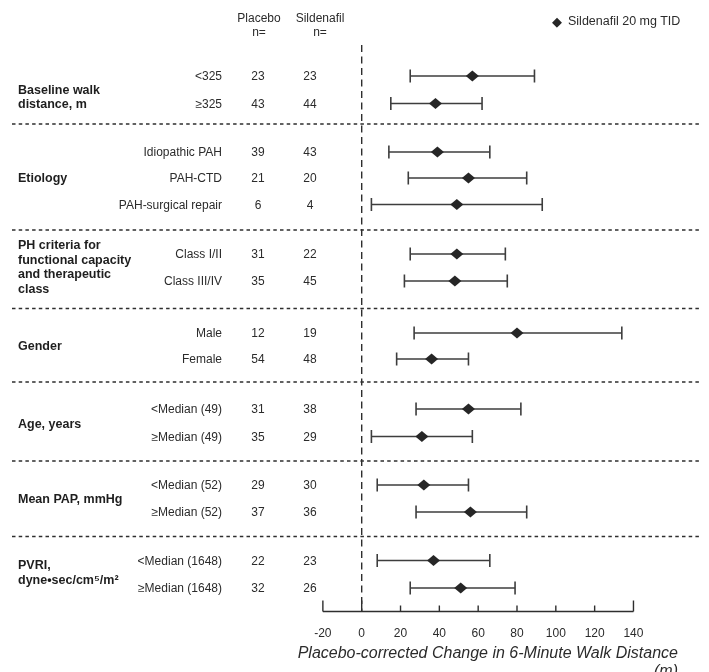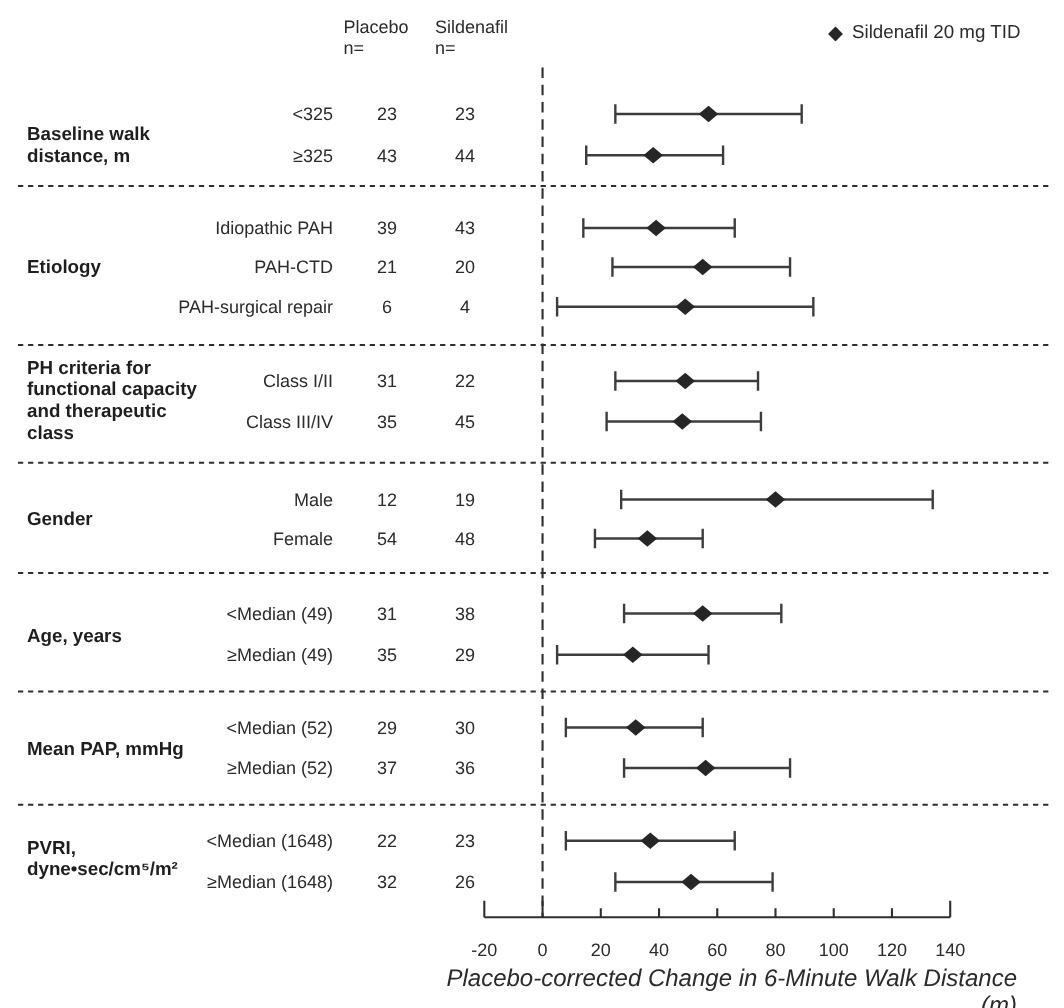--- a/index.html
+++ b/index.html
@@ -9,21 +9,21 @@
   }
   svg{position:absolute;left:0;top:0;}
   svg text{font-family:"Liberation Sans", sans-serif;font-size:12px;fill:#2b2b2b;}
   svg text.glabel{font-weight:bold;font-size:12.5px;fill:#1e1e1e;}
   svg line.ci{stroke:#3d3d3d;stroke-width:1.6;}
   svg line.sep{stroke:#2e2e2e;stroke-width:1.3;}
   svg line.ref{stroke:#2e2e2e;stroke-width:1.4;}
   svg line.axis{stroke:#2e2e2e;stroke-width:1.4;}
   svg polygon{fill:#262626;}
   .colhead{
-    position:absolute;top:12px;width:60px;
+    position:absolute;top:12px;width:60px;text-align:center;
     font-size:12px;line-height:13.5px;color:#2b2b2b;
   }
   .legend{
     position:absolute;left:552px;top:14px;display:flex;align-items:center;gap:6px;
     font-size:12.5px;color:#2b2b2b;white-space:nowrap;
   }
   .legend .diamond{font-size:13px;color:#262626;line-height:1;}
   .axis-label{
     position:absolute;left:278px;top:644px;width:400px;text-align:right;
     font-size:16px;color:#2b2b2b;font-style:italic;

